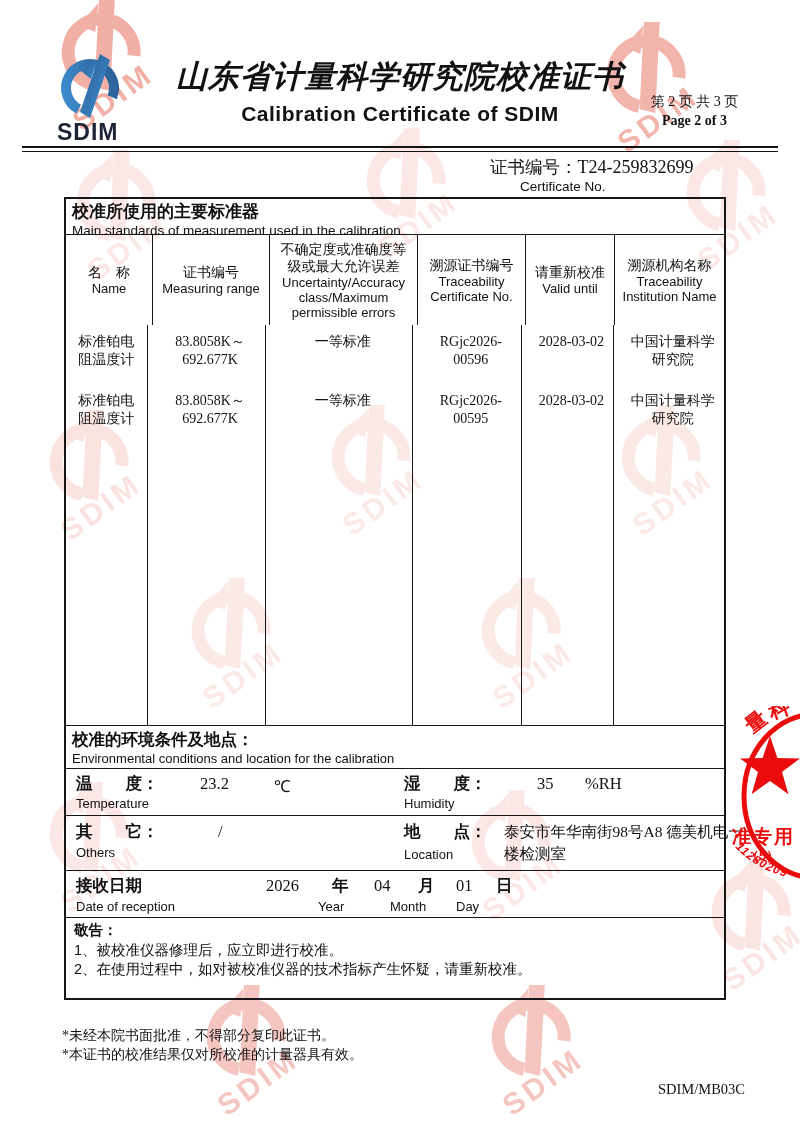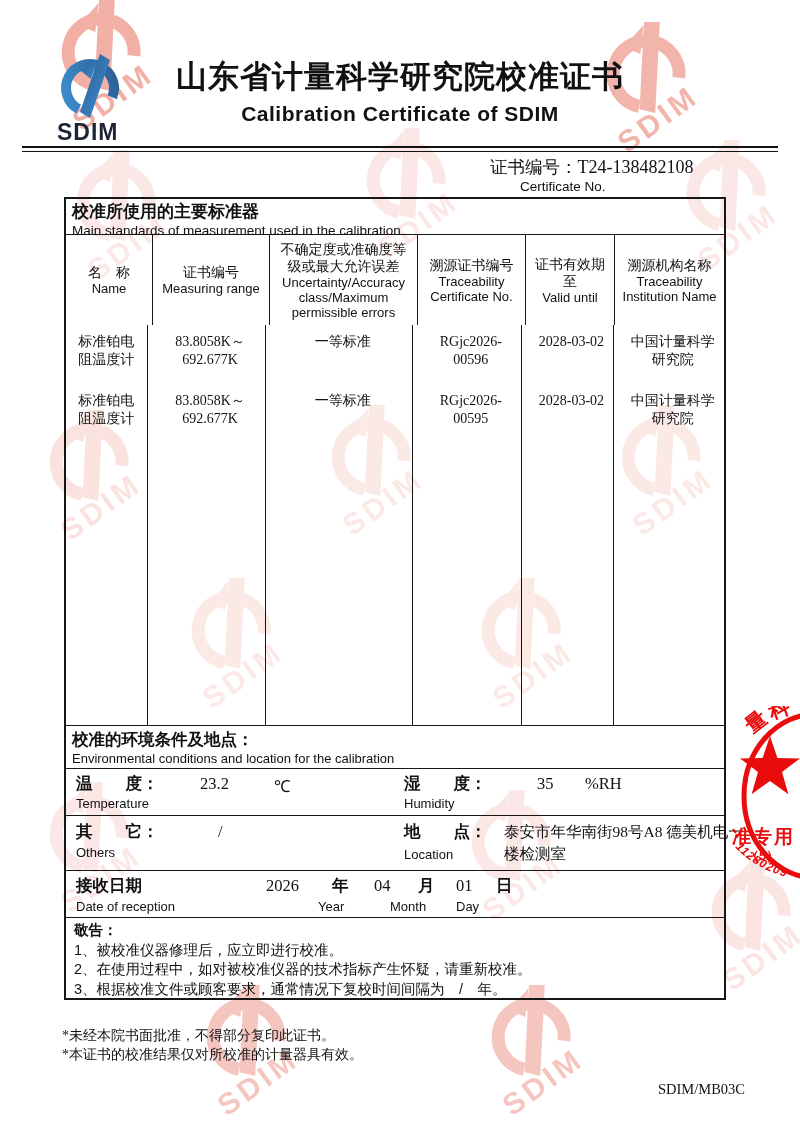--- a/index.html
+++ b/index.html
@@ -5,21 +5,21 @@
   html,body{margin:0;padding:0;background:#888;}
   .page{position:relative;width:800px;height:1132px;margin:0 auto;background:#ffffff;
         overflow:hidden;font-family:"Liberation Serif",serif;color:#111;}
 
   
   .wm{position:absolute;width:170px;height:150px;color:#e2503c;pointer-events:none;}
 
   
   .logo-svg{position:absolute;left:52px;top:52px;width:86px;height:92px;}
   .title-zh{position:absolute;top:56px;left:100px;width:600px;text-align:center;
-            font-size:31px;font-weight:bold;letter-spacing:1px;}
+            font-size:31px;font-weight:bold;letter-spacing:1px;font-style:italic;}
   .title-en{position:absolute;top:102px;left:100px;width:600px;text-align:center;
             font-size:21px;font-weight:bold;font-family:"Liberation Sans",sans-serif;letter-spacing:.5px;}
   .page-info{position:absolute;top:92px;left:612px;width:165px;text-align:center;font-size:14px;line-height:19px;}
   .page-info .en{font-weight:bold;}
   .rule{position:absolute;top:146px;left:22px;width:756px;height:3px;
         border-top:2px solid #111;border-bottom:1px solid #111;}
 
   .cert-line{position:absolute;top:155px;left:490px;font-size:17.5px;white-space:nowrap;}
   .cert-line .num{font-size:18px;}
   .cert-en{position:absolute;top:179px;left:520px;font-size:13.5px;font-family:"Liberation Sans",sans-serif;}
@@ -145,25 +145,29 @@
       <circle cx="38" cy="36" r="24" fill="none" stroke="url(#lg)" stroke-width="10" stroke-dasharray="110 41" transform="rotate(118 38 36)"></circle>
       <polygon points="48,2 58,8 38,66 28,60" fill="url(#lg)"></polygon>
       <polygon points="46,8 29,19 39,27" fill="url(#lg)"></polygon>
     </g>
     <text x="5" y="88" font-family="'Liberation Sans',sans-serif" font-size="23" font-weight="bold" letter-spacing="1" fill="#1c2435">SDIM</text>
   </svg>
 
   <div class="title-zh">山东省计量科学研究院校准证书</div>
   <div class="title-en">Calibration Certificate of SDIM</div>
 
+  <div class="page-info">
+    <div class="zh">第 2 页 共 3 页</div>
+    <div class="en">Page 2 of  3</div>
+  </div>
 
   <div class="rule"></div>
 
   <div class="cert-line">
-    <span>证书编号：</span><span class="num">T24-138482108</span>
+    <span>证书编号：</span><span class="num">T24-259832699</span>
   </div>
   <div class="cert-en">Certificate No.</div>
 
   <div class="tbl">
 
     <div class="sec cap1">
       <div class="z zh-h">校准所使用的主要标准器</div>
       <div class="e en-s">Main standards of measurement used in the calibration</div>
     </div>
 
@@ -178,21 +182,21 @@
       </div>
       <div class="hcell" style="width:148px">
         <div class="hzh">不确定度或准确度等级或最大允许误差</div>
         <div class="hen">Uncertainty/Accuracy class/Maximum permissible errors</div>
       </div>
       <div class="hcell" style="width:108px">
         <div class="hzh">溯源证书编号</div>
         <div class="hen">Traceability Certificate No.</div>
       </div>
       <div class="hcell" style="width:89px">
-        <div class="hzh">证书有效期至</div>
+        <div class="hzh">请重新校准</div>
         <div class="hen">Valid until</div>
       </div>
       <div class="hcell" style="width:109px">
         <div class="hzh">溯源机构名称</div>
         <div class="hen">Traceability Institution Name</div>
       </div>
     </div>
 
     <div class="sec dreg">
       <div class="dcol" style="width:87px">
@@ -265,21 +269,20 @@
       <span class="eng" style="left:10px;top:28px">Date of reception</span>
       <span class="eng" style="left:252px;top:28px">Year</span>
       <span class="eng" style="left:324px;top:28px">Month</span>
       <span class="eng" style="left:390px;top:28px">Day</span>
     </div>
 
     <div class="sec notes-row rowline">
       <div class="t">敬告：</div>
       <div>1、被校准仪器修理后，应立即进行校准。</div>
       <div>2、在使用过程中，如对被校准仪器的技术指标产生怀疑，请重新校准。</div>
-      <div>3、根据校准文件或顾客要求，通常情况下复校时间间隔为　/　年。</div>
     </div>
   </div>
 
   <div class="fnotes">
     <div>*未经本院书面批准，不得部分复印此证书。</div>
     <div>*本证书的校准结果仅对所校准的计量器具有效。</div>
   </div>
   <div class="form-code">SDIM/MB03C</div>
 
   <svg class="stamp" viewBox="0 0 170 185">

